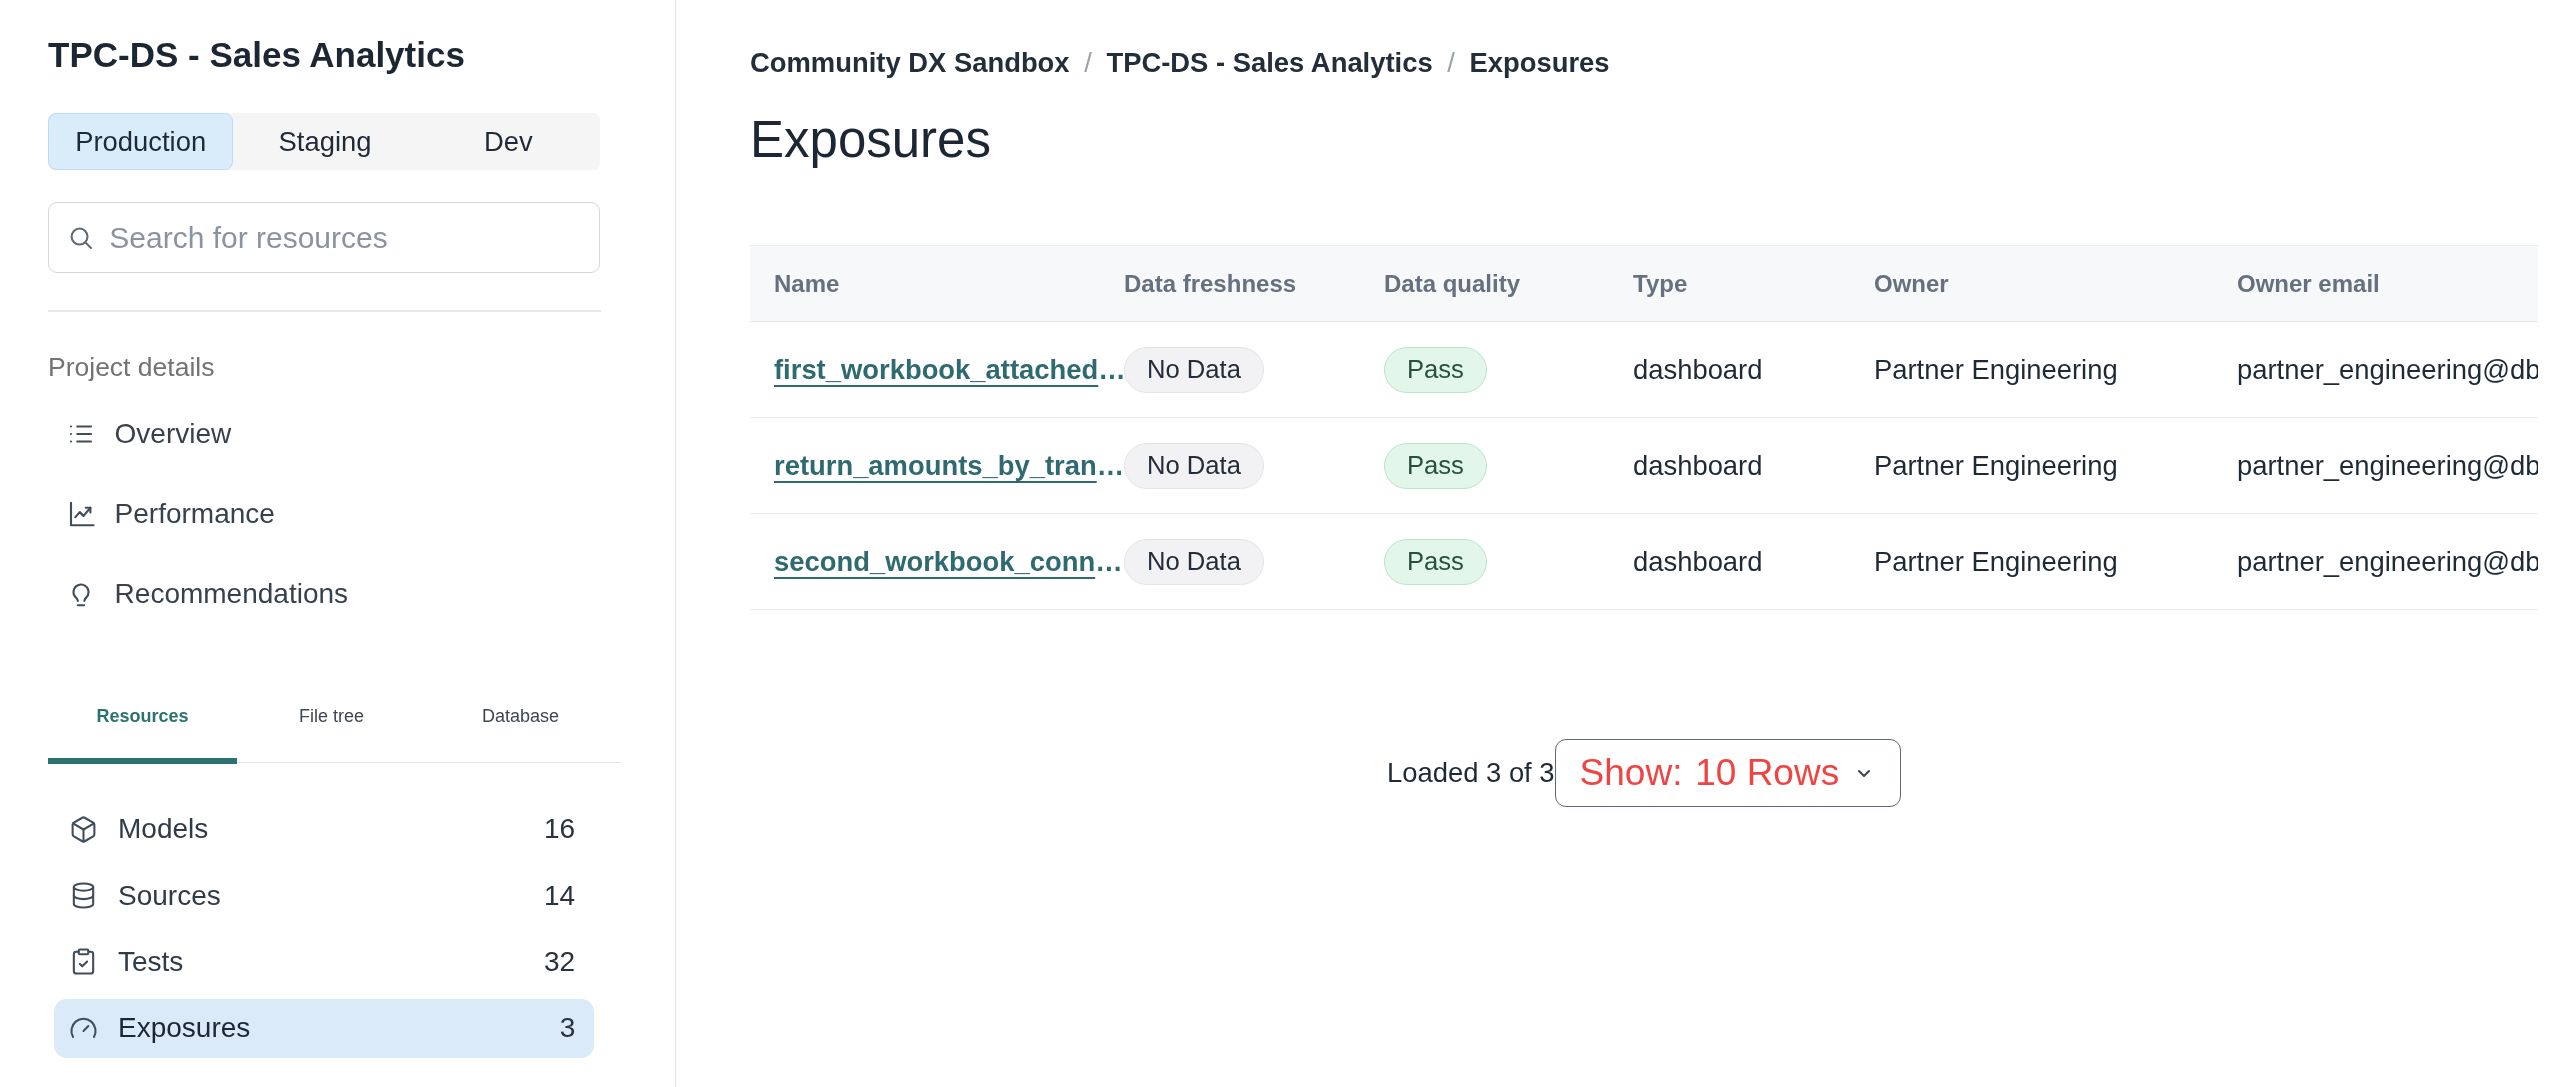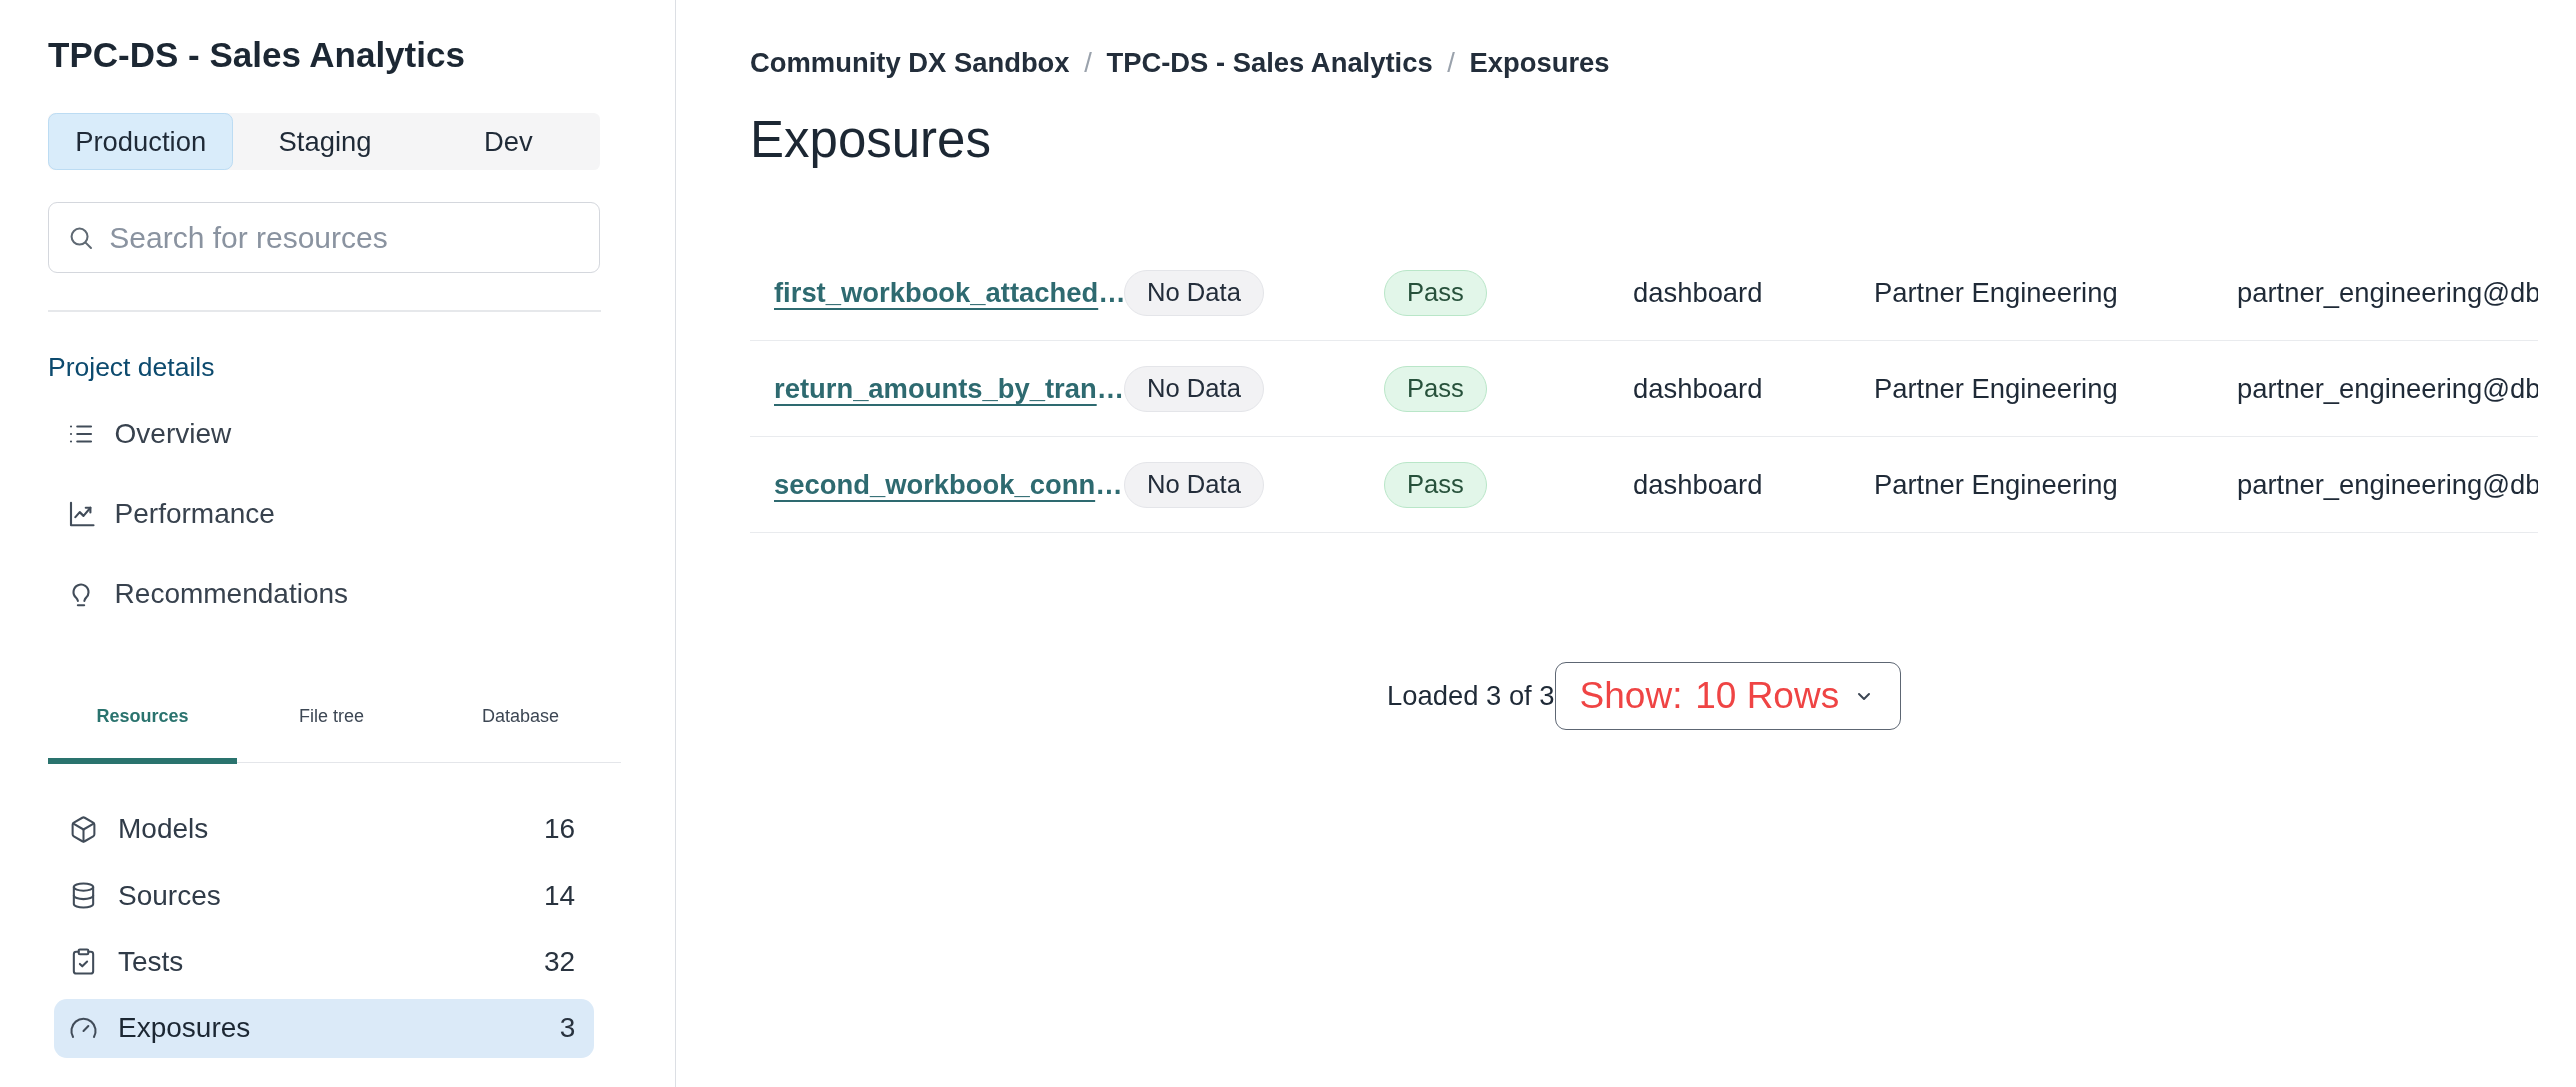--- a/index.html
+++ b/index.html
@@ -20,21 +20,21 @@
 
   .search-box { margin-top:32px; width:552px; height:71px; border:1.8px solid #d4d7dd;
                 border-radius:9.1px; display:flex; align-items:center; padding:0 18.3px; gap:14.6px; background:#fff; }
   .search-box svg { flex:0 0 auto; }
   .search-box input { border:none; outline:none; font-size:30px; color:#1f2a37; width:100%; background:transparent;
                       font-family:inherit; }
   .search-box input::placeholder { color:#8a93a0; }
 
   .sb-divider { margin-top:37px; width:553px; height:1.8px; background:#e6e8eb; }
 
-  .section-label { margin-top:40px; font-size:26.5px; line-height:31px; color:#0c4a6e; }
+  .section-label { margin-top:40px; font-size:26.5px; line-height:31px; color:#737373; }
 
   .proj-nav { margin-top:11px; }
   .nav-item { height:80px; display:flex; align-items:center; gap:18.3px; padding-left:18.3px;
               color:#38424e; font-size:28px; cursor:pointer; }
   .nav-item svg { color:#414c59; }
 
   .resource-tabs { margin-top:48px; width:573px; display:flex; border-bottom:1.8px solid #e4e6ea; }
   .r-tab { width:189px; text-align:center; padding:24px 0 35px; font-size:18px; color:#3d4754;
            position:relative; cursor:pointer; }
   .r-tab.active { color:#2a736e; font-weight:700; }
@@ -203,20 +203,28 @@
     <span class="crumb">Community DX Sandbox</span>
     <span class="crumb-sep">/</span>
     <span class="crumb">TPC-DS - Sales Analytics</span>
     <span class="crumb-sep">/</span>
     <span class="crumb last">Exposures</span>
   </div>
 
   <h1 class="page-title">Exposures</h1>
 
   <section class="exposure-table">
+    <div class="t-head">
+      <div>Name</div>
+      <div>Data freshness</div>
+      <div>Data quality</div>
+      <div>Type</div>
+      <div>Owner</div>
+      <div>Owner email</div>
+    </div>
 
     <div class="t-row">
       <div><span class="name-link"><span class="u">first_workbook_attached</span><span>…</span></span></div>
       <div><span class="badge badge-neutral">No Data</span></div>
       <div><span class="badge badge-pass">Pass</span></div>
       <div>dashboard</div>
       <div>Partner Engineering</div>
       <div class="email-cell"><span>partner_engineering@dbt</span></div>
     </div>
 

